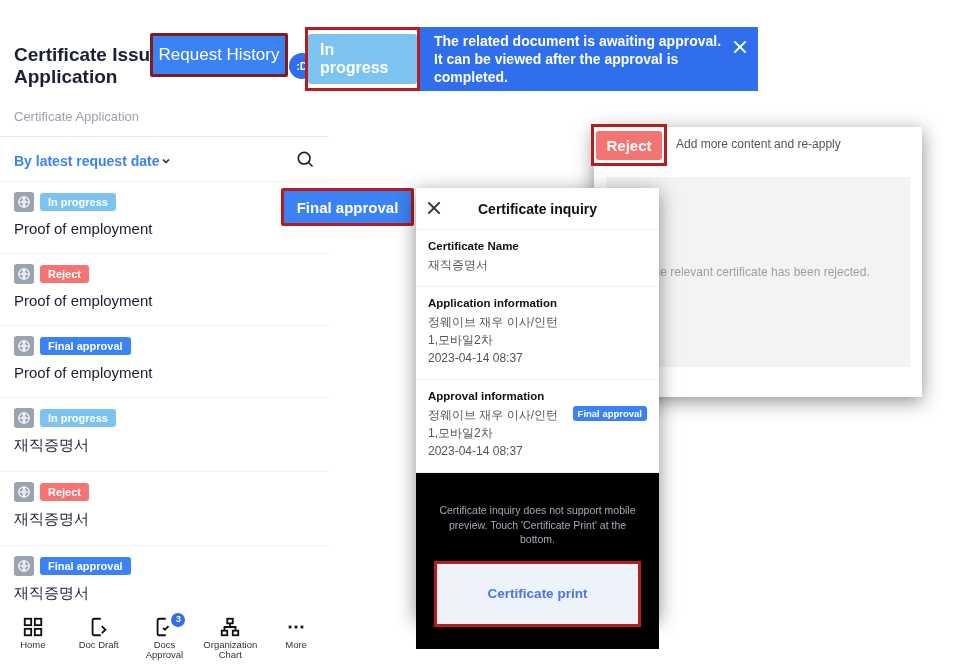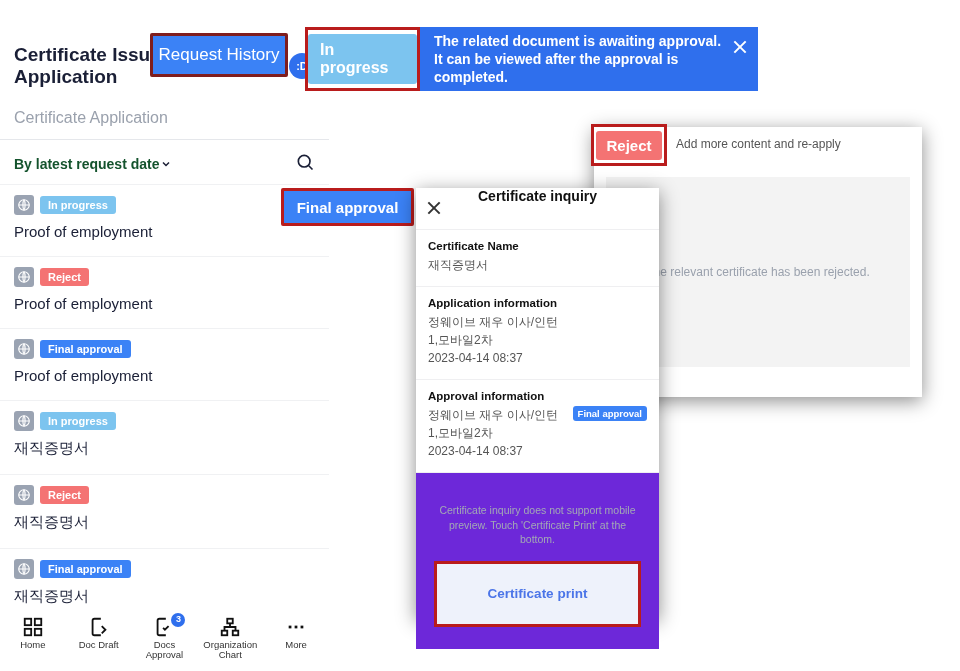--- a/index.html
+++ b/index.html
@@ -13,30 +13,30 @@
   .header {
     display: flex; align-items: center; justify-content: space-between;
     padding: 12px 14px 10px; border-bottom: 1px solid transparent; margin-top: 32px;
   }
   .header-title { font-size: 19px; font-weight: 700; color: #1a1f36; }
   .header-icons { display: flex; gap: 10px; align-items: center; }
   .bell-icon { width: 20px; height: 20px; }
   .avatar { width: 26px; height: 26px; background: #2f6fed; border-radius: 50%; display:flex; align-items:center; justify-content:center; color:#fff; font-size:11px; font-weight:700;}
 
   .tabs { display:flex; border-bottom:1px solid #e5e7eb; }
-  .tabs span { flex:0 0 auto; padding: 10px 14px 12px; font-size: 16px; color:#9aa1ad; }
+  .tabs span { flex:0 0 auto; padding: 10px 14px 12px; font-size: 13px; color:#9aa1ad; }
 
   .req-history-callout {
     position:absolute; left:150px; top:33px; width:138px; height:44px;
     background:#3b82f6; color:#fff; font-size:17px; font-weight:400;
     display:flex; align-items:center; justify-content:center; border:3px solid #7f1d1d; border-radius:2px;
   }
 
   .sort-row { display:flex; align-items:center; justify-content:space-between; padding: 12px 14px 8px; }
-  .sort-label { font-size:14px; font-weight:700; color:#14532d; display:flex; align-items:center; gap:0; }
+  .sort-label { font-size:14px; font-weight:700; color:#3b82f6; display:flex; align-items:center; gap:0; }
   .chev { width:12px; height:12px; }
   .search-ic { width:20px; height:20px; }
 
   .list { }
   .list-item { border-top: 1px solid #f0f1f3; padding: 10px 14px 16px; }
   .row-top { display:flex; align-items:center; gap:6px; margin-bottom:8px; }
   .lang-chip { width:20px; height:20px; background:#9aa3b2; border-radius:3px; display:flex; align-items:center; justify-content:center; }
   .lang-chip svg{ width:14px; height:14px; }
   .status-chip { font-size:11px; font-weight:600; color:#fff; padding:3px 8px; border-radius:3px; }
   .chip-progress { background:#7cc4ef; }
@@ -81,32 +81,32 @@
     position:absolute; left:281px; top:188px; width:133px; height:38px;
     border:3px solid #b91c1c; background:#3b82f6; color:#fff; font-size:15px; font-weight:600;
     display:flex; align-items:center; justify-content:center; border-radius:2px;
   }
 
   
   .inquiry {
     position:absolute; left:416px; top:188px; width:243px; height: 430px;
     box-shadow: 0 4px 18px rgba(0,0,0,.45); background:#fff;
   }
-  .inq-header { display:flex; align-items:flex-start; justify-content:center; height:42px; position:relative; border-bottom:1px solid #efeff1;}
+  .inq-header { display:flex; align-items:center; justify-content:center; height:42px; position:relative; border-bottom:1px solid #efeff1;}
   .inq-header span { font-size:14px; font-weight:700;}
   .inq-close { position:absolute; left:10px; top:12px; width:16px; height:16px; }
   .inq-close:before,.inq-close:after{content:"";position:absolute;left:7px;top:0;width:2px;height:16px;background:#333;}
   .inq-close:before{transform:rotate(45deg);} .inq-close:after{transform:rotate(-45deg);}
 
   .inq-sec { padding:10px 12px 12px; border-bottom:1px solid #efeff1;}
   .inq-sec .label { font-size:11.5px; font-weight:700; color:#111; margin-bottom:4px;}
   .inq-sec .val { font-size:12px; color:#555; line-height:1.5;}
   .inq-sec .mini-chip { float:right; background:#3b82f6; color:#fff; font-size:9.5px; padding:2px 5px; border-radius:3px; font-weight:600;}
 
-  .inq-preview { background:#6d28d9; padding: 30px 18px 22px; }
+  .inq-preview { background:#000000; padding: 30px 18px 22px; }
   .inq-preview .hint { font-size:10.5px; color:#a3a9b4; text-align:center; line-height:1.4; margin-bottom:14px;}
   .print-btn-wrap { border:3px solid #b91c1c; padding:0; }
   .print-btn { background:#eef2fb; color:#4b75e8; font-size:13.5px; font-weight:600; height:60px; display:flex; align-items:center; justify-content:center; text-align:center; line-height:1.3; }
 </style>
 </head>
 <body>
 
 <div class="phone-frame">
   <div class="header">
     <div class="header-title">Certificate Issue Application</div>

